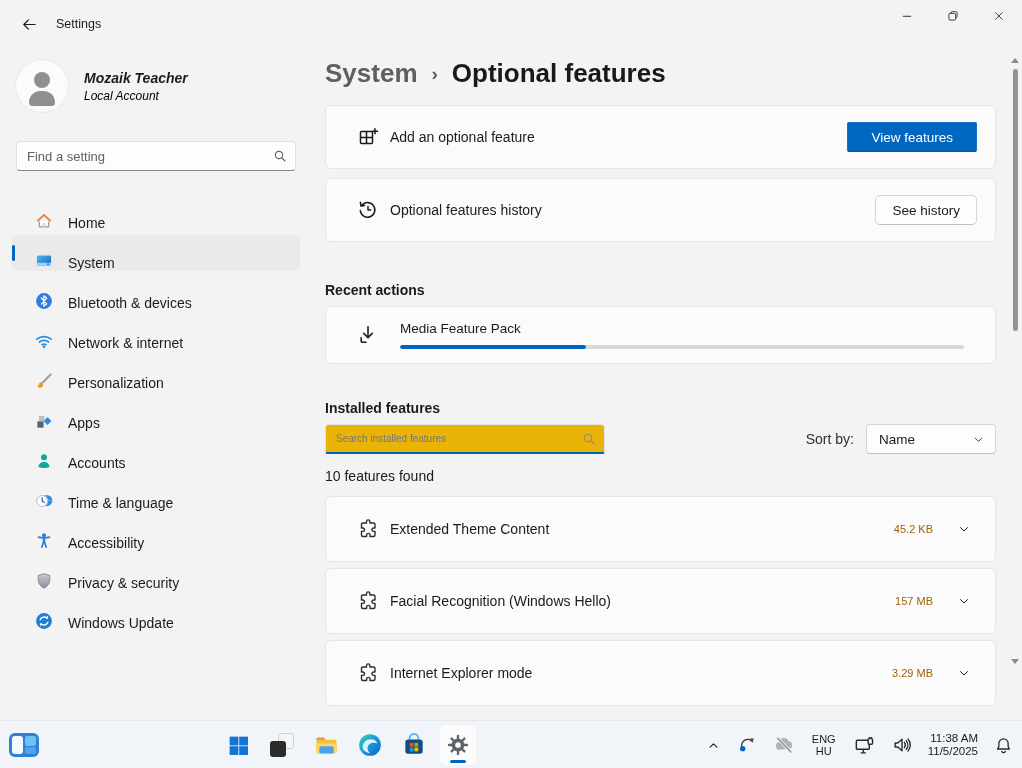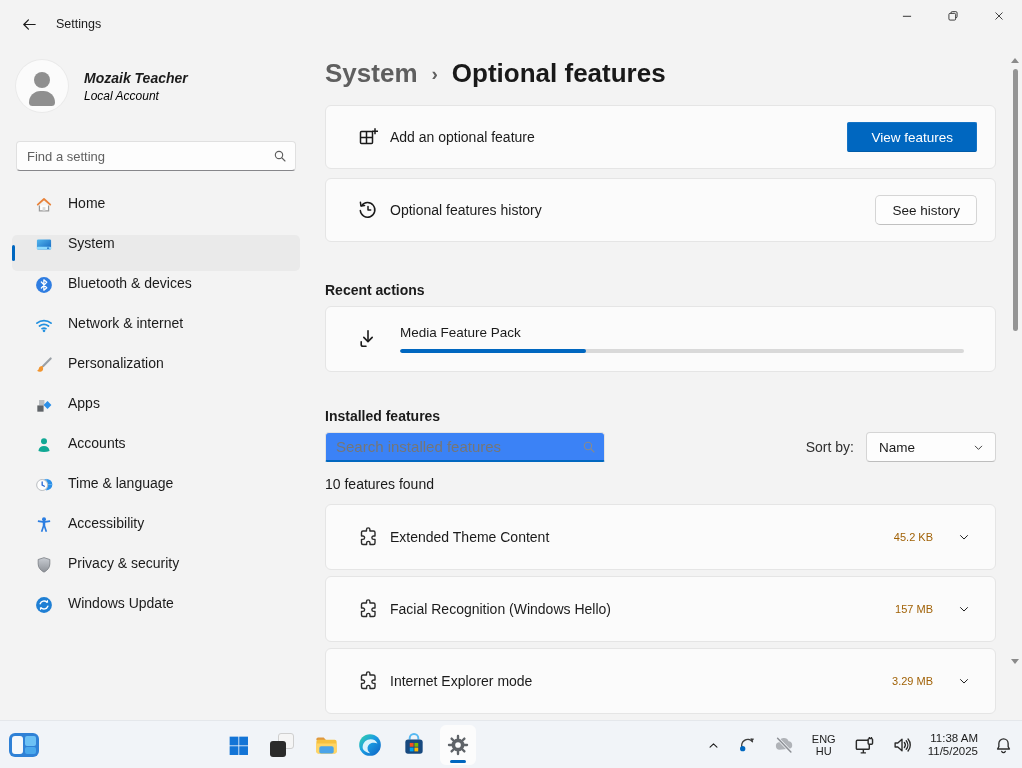--- a/index.html
+++ b/index.html
@@ -22,21 +22,21 @@
   .avatar .body { position:absolute; left:13px; top:31px; width:26px; height:15px; border-radius:13px 13px 4px 4px; background:#8f8f8f; }
   .user-meta { margin-left:16px; }
   .user-name { font-size:14px; font-weight:700; }
   .user-type { font-size:12px; color:#000000; margin-top:3px; }
   .find-box { position:relative; margin:29px 4px 0 4px; }
   .find-box input { width:100%; height:30px; border:1px solid #e0e0e0; border-bottom:1px solid #86868a; border-radius:4px; background:#fdfdfd; padding:0 30px 0 10px; font-size:13px; font-family:inherit; color:#1b1b1b; outline:none; }
   .find-box input::placeholder { color:#616161; }
   .find-box .mag { position:absolute; right:8px; top:7px; }
 
   .nav { margin-top:24px; }
-  .nav-item { position:relative; display:flex; align-items:flex-start; height:36px; margin-bottom:4px; padding-left:22px; border-radius:5px; cursor:pointer; }
+  .nav-item { position:relative; display:flex; align-items:flex-end; height:36px; margin-bottom:4px; padding-left:22px; border-radius:5px; cursor:pointer; }
   .nav-item .ic { width:20px; height:20px; margin-right:14px; display:flex; }
   .nav-item .lbl { font-size:14px; }
   .nav-item.selected { background:#eaeaea; }
   .nav-item.selected::before { content:""; position:absolute; left:0; top:10px; width:3px; height:16px; border-radius:2px; background:#0067c0; }
 
   
   .main { position:absolute; left:312px; top:48px; right:0; bottom:48px; padding:0 26px 0 13px; }
   .breadcrumb { margin-top:10px; display:flex; align-items:baseline; font-size:26px; font-weight:600; }
   .bc-parent { color:#5f5f5f; cursor:pointer; }
   .bc-sep { color:#5f5f5f; font-size:19px; margin:0 14px; position:relative; top:-2px; }
@@ -44,30 +44,30 @@
 
   .card { background:#fbfbfb; border:1px solid #e5e5e5; border-radius:6px; display:flex; align-items:center; padding:0 18px 0 30px; }
   .card.action { height:64px; margin-top:16px; }
   .card.action + .card.action { margin-top:9px; }
   .card .cicon { width:24px; height:24px; margin-right:10px; display:flex; flex:0 0 auto; }
   .card .clabel { font-size:14px; flex:1; }
   .btn-primary { background:#0067c0; color:#fff; border:1px solid #1473c5; border-bottom-color:#005ba8; border-radius:2px; height:30px; padding:0 23px; font-size:13.5px; font-family:inherit; cursor:pointer;text-align:center; }
   .btn-secondary { background:#fdfdfd; color:#1b1b1b; border:1px solid #d5d5d5; border-bottom-color:#c0c0c0; border-radius:5px; height:30px; padding:0 16px; font-size:13.5px; font-family:inherit; cursor:pointer; }
 
   .section-label { margin-top:40px; font-size:14px; font-weight:700; }
-  .card.progress-card { height:66px; margin-top:8px; padding-right:31px; }
+  .card.progress-card { height:58px; margin-top:8px; padding-right:31px; }
   .prog-col { flex:1; margin-left:10px; }
   .prog-name { font-size:13.5px; }
   .progress-track { margin-top:9px; height:4px; border-radius:2px; background:#d9d9d9; overflow:hidden; }
   .progress-fill { height:100%; border-radius:2px; background:#0067c0; }
 
   .installed-label { margin-top:36px; font-size:14px; font-weight:700; }
   .filter-row { margin-top:8px; display:flex; align-items:center; }
   .search-installed { position:relative; width:280px; }
-  .search-installed input { width:100%; height:30px; background:#3b82f6; border:1px solid #e3e3e3; border-bottom:2px solid #0067c0; border-radius:4px 4px 2px 2px; padding:0 30px 0 10px; font-size:15px; font-family:inherit; color:#1b1b1b; outline:none; }
+  .search-installed input { width:100%; height:30px; background:#eab308; border:1px solid #e3e3e3; border-bottom:2px solid #0067c0; border-radius:4px 4px 2px 2px; padding:0 30px 0 10px; font-size:10px; font-family:inherit; color:#1b1b1b; outline:none; }
   .search-installed input::placeholder { color:#767676; }
   .search-installed .mag { position:absolute; right:8px; top:7px; }
   .filter-spacer { flex:1; }
   .sort-label { font-size:14px; color:#2f2f2f; margin-right:12px; }
   .sort-select { width:130px; height:30px; background:#fdfdfd; border:1px solid #d5d5d5; border-bottom-color:#bdbdbd; border-radius:4px; display:flex; align-items:center; padding:0 10px 0 12px; cursor:pointer;gap:17px; }
   .sort-value { font-size:13.5px; flex:1; }
   .count-text { margin-top:14px; font-size:14px; }
 
   .feature-list { margin-top:12px; }
   .card.feature { height:66px; margin-bottom:6px; cursor:pointer; }

